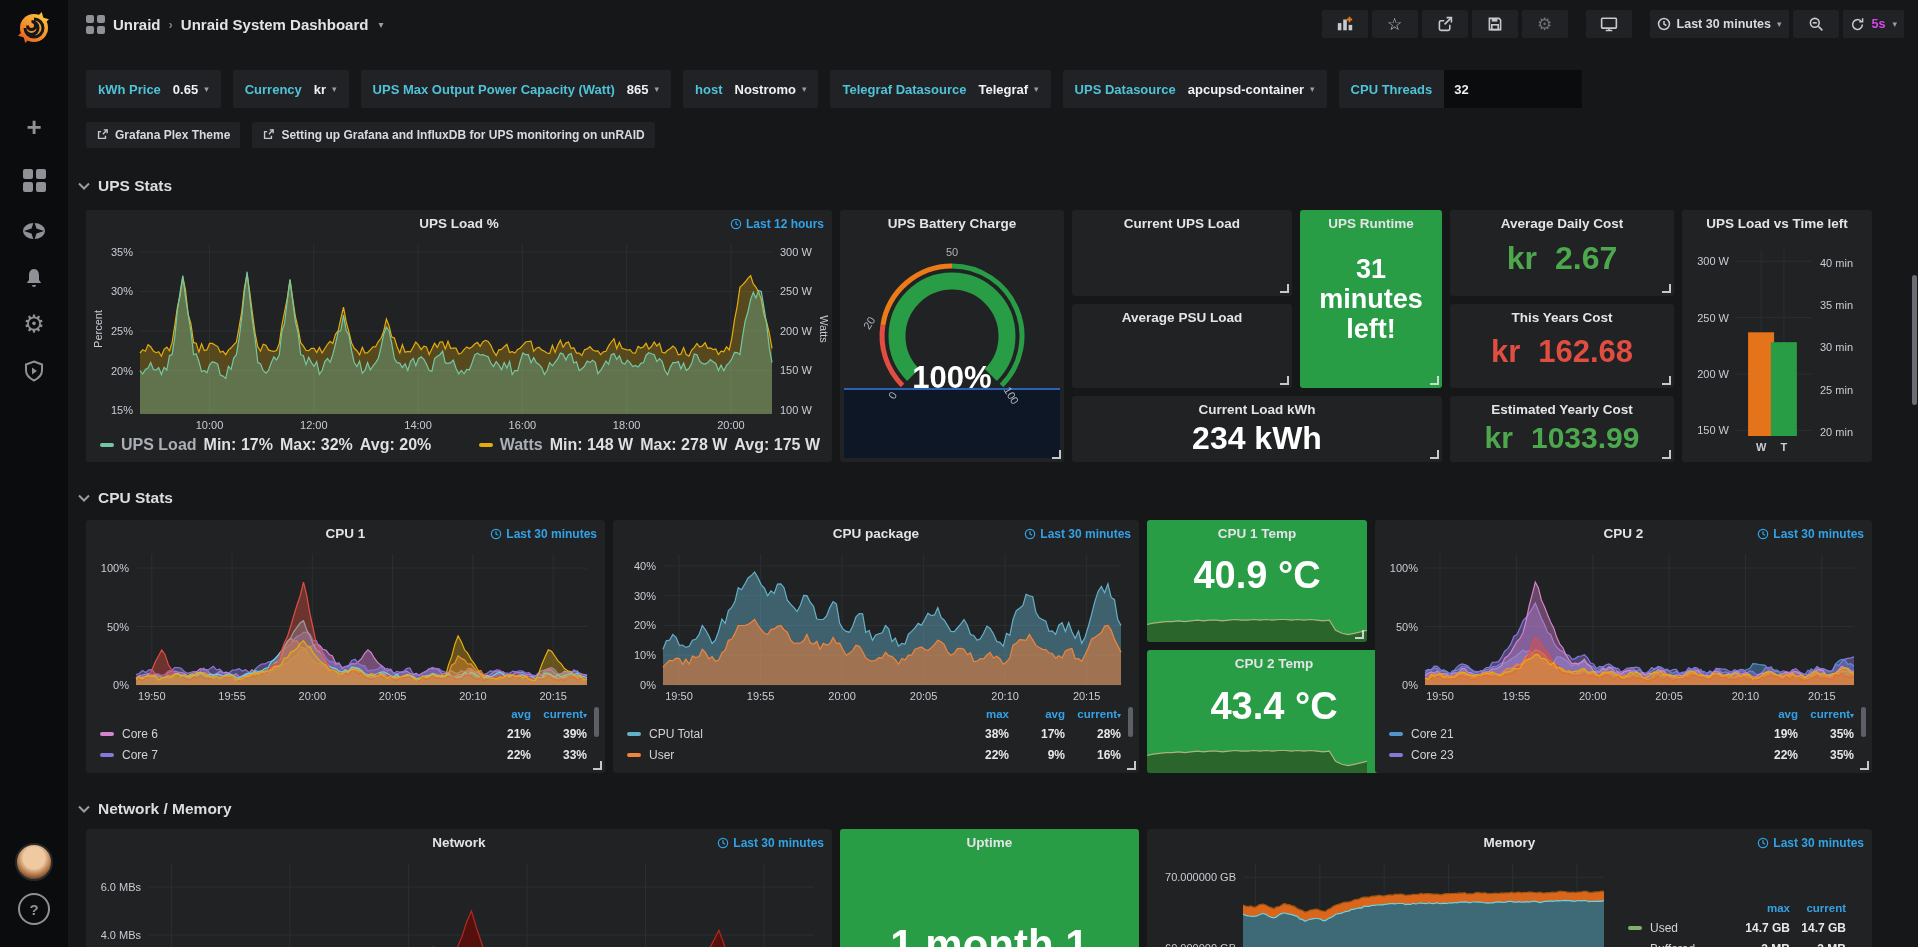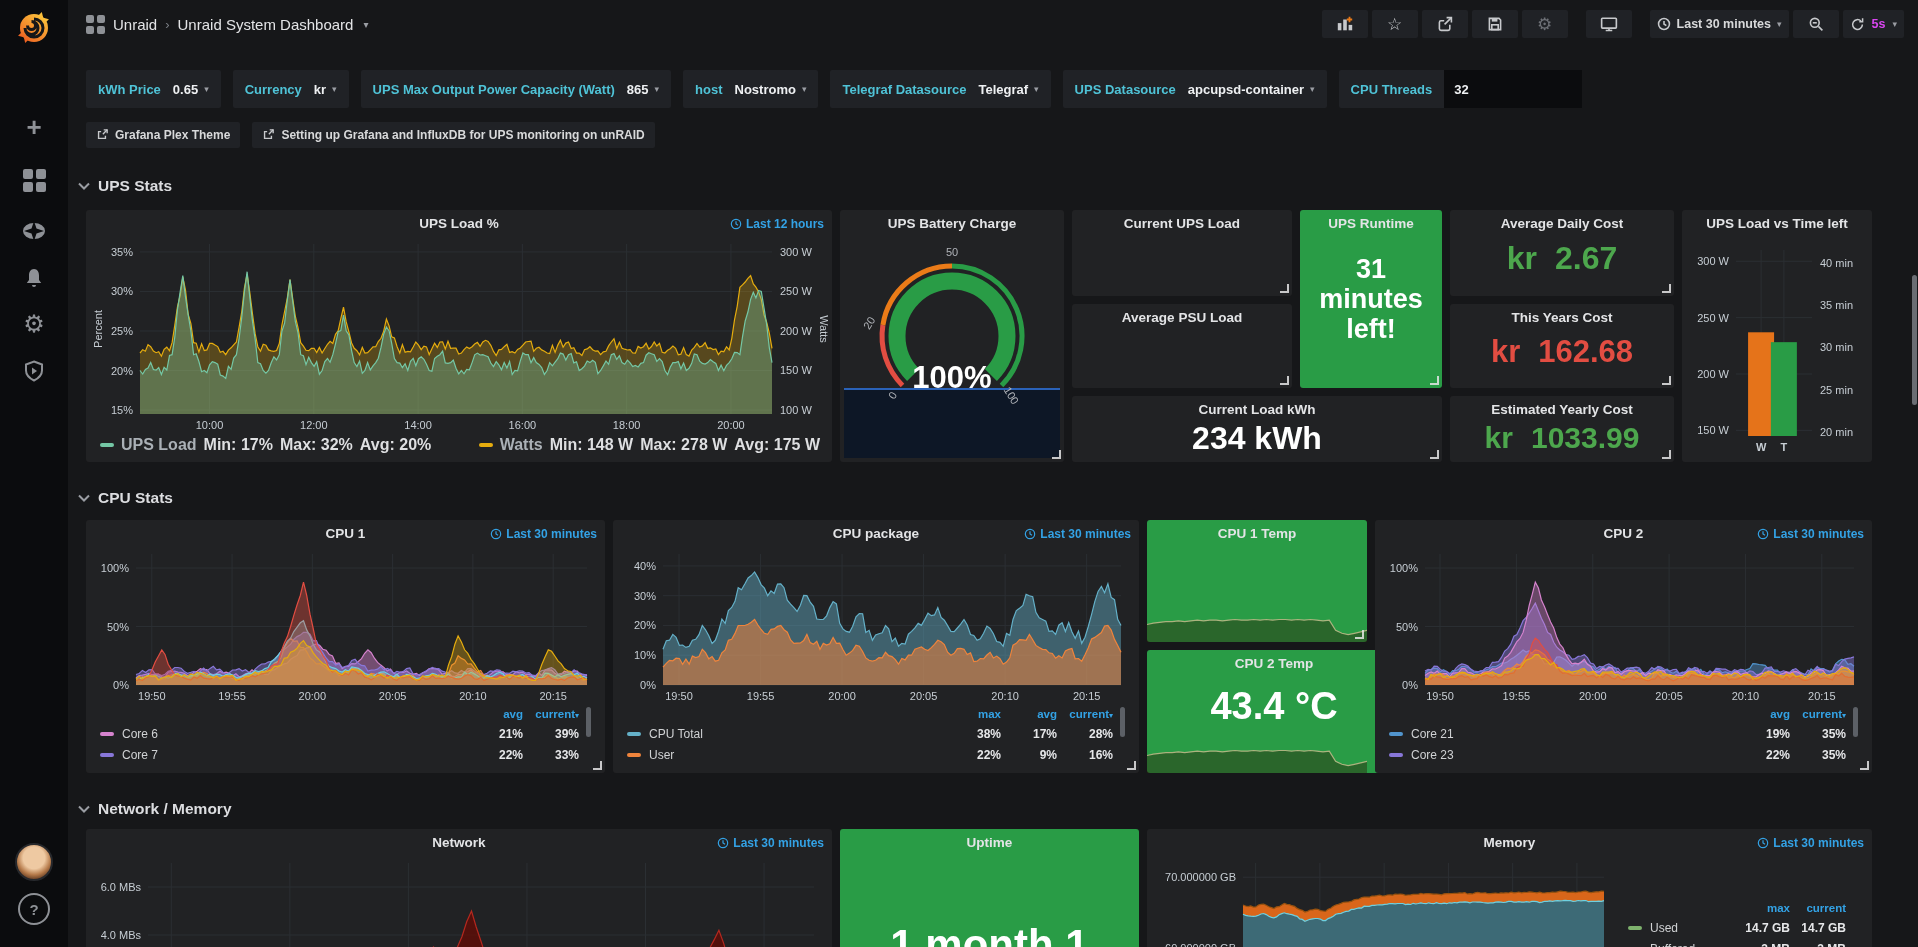--- a/index.html
+++ b/index.html
@@ -11,21 +11,21 @@
   .side-icon{position:absolute;left:0;width:68px;height:40px;display:flex;align-items:center;justify-content:center;color:#8e9196;cursor:pointer;}
   .side-icon svg{stroke:#8e9196;fill:none;stroke-width:2;}
   .sq-grid{display:grid;grid-template-columns:10px 10px;grid-gap:3px;}
   .sq-grid div{width:10px;height:10px;background:#8e9196;border-radius:2px;}
   .avatar{width:34px;height:34px;border-radius:50%;background:radial-gradient(circle at 50% 38%,#eec9a2 40%,#b57a4a 62%,#6e4428 78%,#3c2a1c 100%);border:2px solid #26282c;}
   .help-circle{width:28px;height:28px;border-radius:50%;border:2px solid #8e9196;display:flex;align-items:center;justify-content:center;font-weight:bold;font-size:15px;color:#8e9196;}
   
   .main{position:absolute;left:68px;top:0;width:1850px;height:947px;overflow:hidden;}
   
   .navbar{position:absolute;left:0;top:0;right:0;height:48px;display:flex;align-items:center;}
-  .crumb{display:flex;align-items:center;gap:8px;margin-left:18px;font-size:15px;font-weight:400;color:#e3e4e6;}
+  .crumb{display:flex;align-items:center;gap:8px;margin-left:18px;font-size:15px;font-weight:700;color:#e3e4e6;}
   .crumb .sep{color:#7b7f85;font-size:13px;}
   .crumb-caret{color:#9a9da3;font-size:10px;margin-left:2px;}
   .nav-right{margin-left:auto;display:flex;align-items:center;gap:4px;margin-right:14px;}
   .icon-btn{min-width:32px;height:28px;background:#202226;border-radius:2px;display:flex;align-items:center;justify-content:center;color:#c7c9cc;cursor:pointer;padding:0 7px;gap:6px;}
   .icon-btn svg{stroke:#c7c9cc;fill:none;stroke-width:2;}
   .icon-btn.dim,.icon-btn.dim svg{color:#6c6f75;stroke:#6c6f75;}
   .nav-gap{width:10px;}
   .time-btn{font-size:12.5px;font-weight:600;color:#d8d9da;}
   .interval{color:#d946ef;font-size:12.5px;font-weight:600;}
   .caret{font-size:9px;color:#9a9da3;}
@@ -54,21 +54,21 @@
   
   .stat-value{position:absolute;left:0;right:0;text-align:center;font-weight:700;color:#fff;}
   .cost{display:flex;justify-content:center;gap:18px;font-weight:700;}
   
   .legend-inline{position:absolute;left:10px;right:8px;bottom:3px;height:20px;display:flex;align-items:center;font-size:16px;}
   .leg-entry{display:flex;align-items:center;gap:7px;}
   .leg-entry.right{margin-left:auto;}
   .swatch{width:14px;height:4px;border-radius:2px;display:inline-block;}
   .leg-name{color:#aab0b6;font-weight:600;cursor:pointer;}
   .leg-stat{color:#dedfe1;font-weight:700;}
-  .lt{position:absolute;left:10px;right:8px;bottom:4px;font-size:12px;}
+  .lt{position:absolute;left:10px;right:0;bottom:4px;font-size:12px;}
   .lt-head{display:flex;justify-content:flex-end;height:18px;align-items:center;padding-right:14px;}
   .lt-col{width:56px;text-align:right;color:#33a2e5;font-weight:700;font-size:11.5px;}
   .lt-row{display:flex;align-items:center;height:21px;padding-right:14px;}
   .lt-row .nm{color:#d0d2d4;margin-left:8px;cursor:pointer;}
   .lt-row .sp{flex:1;}
   .lt-row .vl{width:56px;text-align:right;color:#e6e7e9;font-weight:700;}
   .lt-scroll{position:absolute;right:2px;top:2px;width:5px;height:30px;background:#5c6066;border-radius:3px;}
   .gauge-band{position:absolute;left:0;right:0;top:152px;bottom:0;background:#0d1726;border-top:2px solid #2a62b8;}
   .gauge-value{position:absolute;left:0;right:0;top:124px;text-align:center;font-size:31px;font-weight:700;color:#fff;}
   .page-scroll{position:absolute;right:1px;top:275px;width:5px;height:130px;background:#6a6d73;border-radius:3px;}
@@ -582,20 +582,21 @@
               <span class="vl">16%</span>
             </div>
             <div class="lt-scroll"></div>
           </div>
       </div>
       <span class="corner"></span>
     </div>
 
     <div class="panel green" style="left:1079px;top:520px;width:220px;height:122px">
       <div class="panel-title">CPU 1 Temp</div>
+      <div class="stat-value" style="top:34px;font-size:38px">40.9 °C</div>
       <div class="chart" id="spark-t1" style="left:0;right:0;bottom:0;height:32px"><svg width="220" height="32">
             <path d="M0.0 14.5 L6.3 13.1 L12.6 12.4 L18.9 11.6 L25.1 11.6 L31.4 10.9 L37.7 11.6 L44.0 10.9 L50.3 10.2 L56.6 10.9 L62.9 10.2 L69.1 10.2 L75.4 10.9 L81.7 10.2 L88.0 9.5 L94.3 10.2 L100.6 10.2 L106.9 9.5 L113.1 10.2 L119.4 9.5 L125.7 10.2 L132.0 9.5 L138.3 9.5 L144.6 10.2 L150.9 9.5 L157.1 10.2 L163.4 9.5 L169.7 10.2 L176.0 10.9 L182.3 10.2 L188.6 20.4 L194.9 23.3 L201.1 24.7 L207.4 23.3 L213.7 21.8 L220.0 20.4 L220 32 L0 32 Z" fill="rgba(45,38,12,0.45)" stroke="none"></path>
             <path d="M0.0 14.5 L6.3 13.1 L12.6 12.4 L18.9 11.6 L25.1 11.6 L31.4 10.9 L37.7 11.6 L44.0 10.9 L50.3 10.2 L56.6 10.9 L62.9 10.2 L69.1 10.2 L75.4 10.9 L81.7 10.2 L88.0 9.5 L94.3 10.2 L100.6 10.2 L106.9 9.5 L113.1 10.2 L119.4 9.5 L125.7 10.2 L132.0 9.5 L138.3 9.5 L144.6 10.2 L150.9 9.5 L157.1 10.2 L163.4 9.5 L169.7 10.2 L176.0 10.9 L182.3 10.2 L188.6 20.4 L194.9 23.3 L201.1 24.7 L207.4 23.3 L213.7 21.8 L220.0 20.4 " fill="none" stroke="rgba(215,195,150,0.75)" stroke-width="1.2"></path>
           </svg></div>
       <span class="corner"></span>
     </div>
     <div class="panel green" style="left:1079px;top:650px;width:254px;height:123px">
       <div class="panel-title">CPU 2 Temp</div>
       <div class="stat-value" style="top:35px;font-size:38px">43.4 °C</div>
       <div class="chart" id="spark-t2" style="left:0;right:0;bottom:0;height:32px"><svg width="220" height="32">

